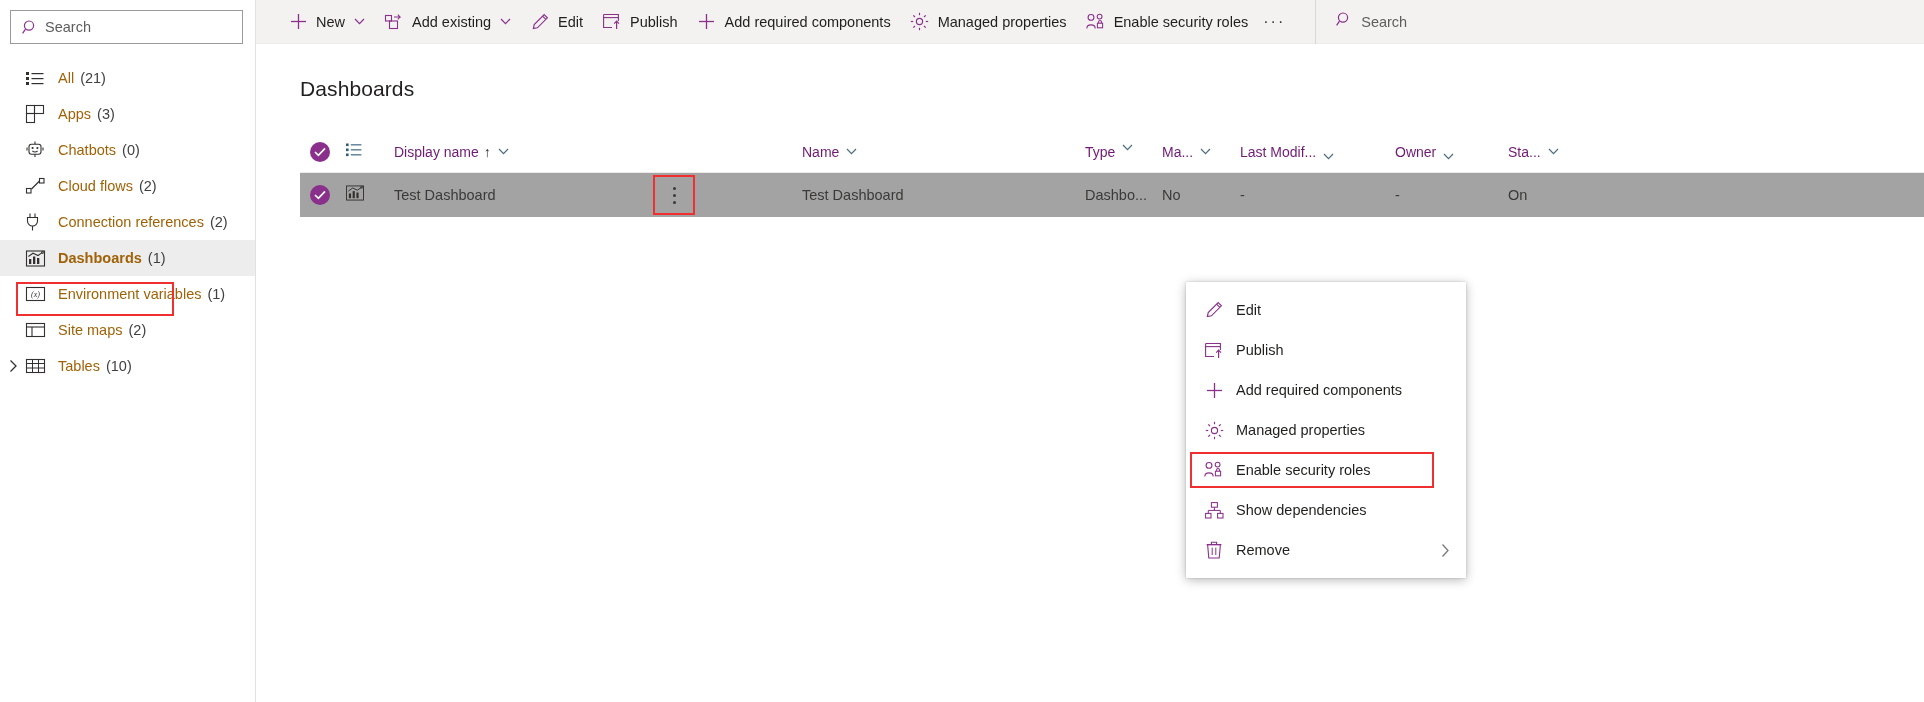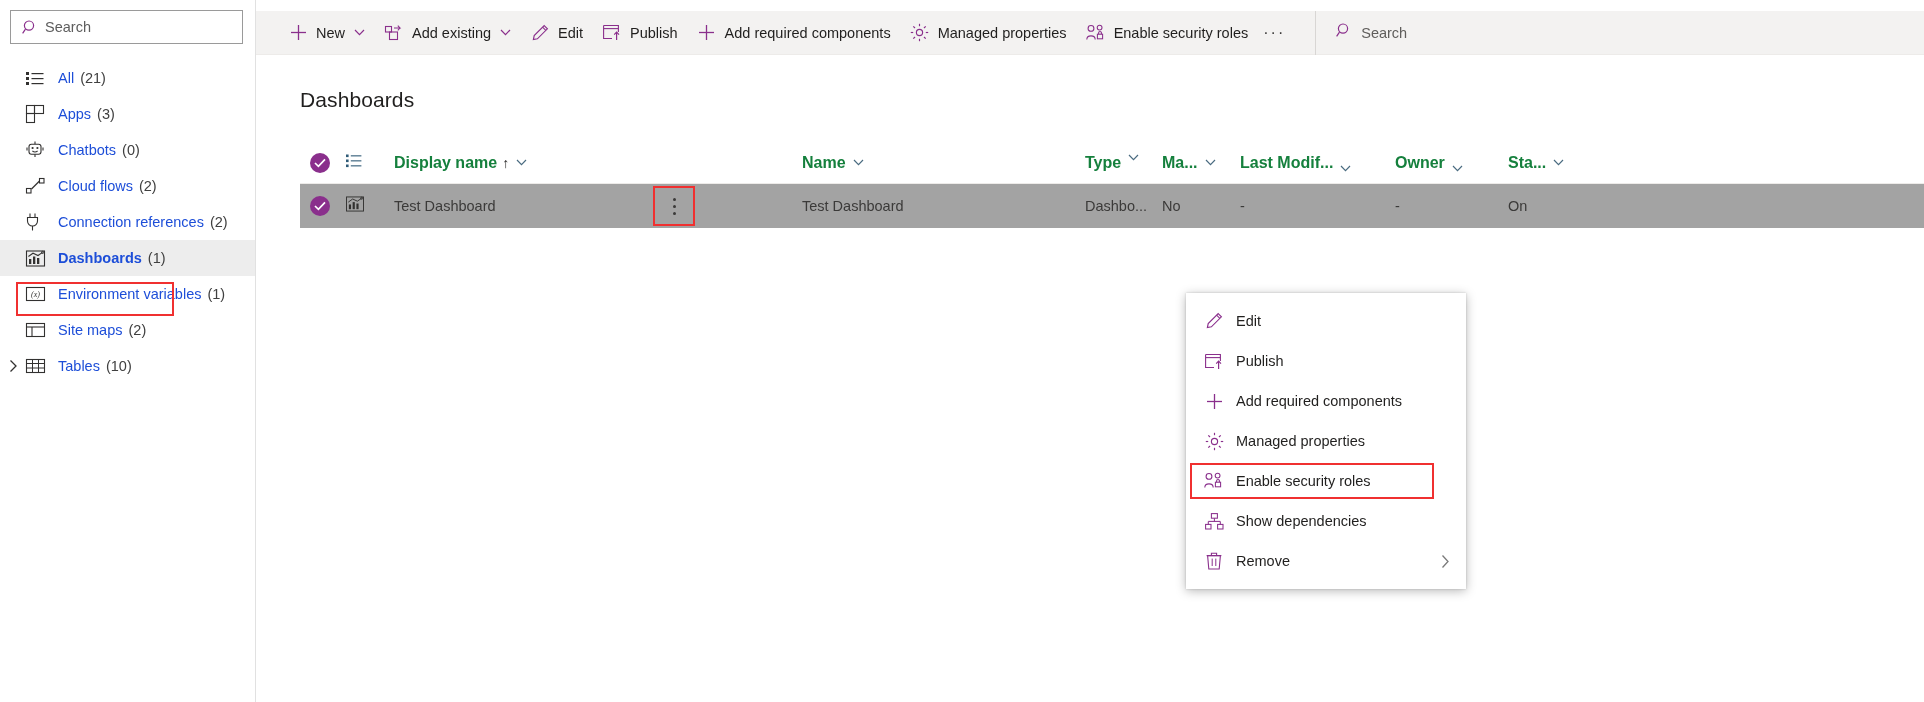--- a/index.html
+++ b/index.html
@@ -41,38 +41,38 @@
     align-items: center;
     padding-left: 26px;
     position: relative;
     cursor: pointer;
   }
   .nav-item .ico {
     width: 26px; height: 22px; flex: 0 0 26px;
     display: flex; align-items: center; justify-content: flex-start;
   }
   .nav-item .lbl {
-    font-size: 14.5px; color: #1d4ed8; white-space: nowrap;
+    font-size: 14.5px; color: #a16207; white-space: nowrap;
     padding-left: 6px;
   }
   .nav-item .cnt { font-size: 14.5px; color: #404040; padding-left: 6px; }
   .nav-item.selected { background: #ededed; }
   .nav-item.selected .lbl { font-weight: bold; }
   .nav-item .chev-left {
     position: absolute; left: 4px; top: 0; height: 36px;
     display: flex; align-items: center; width: 18px; justify-content: center;
   }
   .redbox {
     position: absolute;
     border: 2.5px solid #f03030;
     pointer-events: none;
   }
 
   
-  .main { flex: 1 1 auto; position: relative; height: 530px; background: #fff; margin-top: 11px; }
+  .main { flex: 1 1 auto; position: relative; height: 530px; background: #fff; }
 
   .toolbar {
     height: 44px;
     background: #f3f2f1;
     display: flex;
     align-items: center;
     padding-left: 22px;
     border-bottom: 1px solid #edebe9;
     position: relative;
   }
@@ -113,21 +113,21 @@
   .c-check { flex: 0 0 46px; display:flex; align-items:center; justify-content:flex-start; padding-left:10px;}
   .c-icon  { flex: 0 0 48px; display:flex; align-items:center; justify-content:flex-start;}
   .c-disp  { flex: 0 0 408px; display:flex; align-items:center; }
   .c-name  { flex: 0 0 283px; display:flex; align-items:center; }
   .c-type  { flex: 0 0 77px; display:flex; align-items:flex-start; }
   .c-man   { flex: 0 0 78px; display:flex; align-items:center; }
   .c-mod   { flex: 0 0 155px; display:flex; align-items:flex-end; }
   .c-own   { flex: 0 0 113px; display:flex; align-items:flex-end; }
   .c-sta   { flex: 0 0 90px; display:flex; align-items:center; }
 
-  .th-txt { font-size: 16px; color: #15803d; font-weight: bold; white-space: nowrap; }
+  .th-txt { font-size: 14px; color: #701a75; font-weight: normal; white-space: nowrap; }
   .th-sortarrow { font-size: 14px; color: #201f1e; padding-left: 5px; }
   .th-caret { padding-left: 7px; display: flex; align-items: center; }
   .td-txt { font-size: 14.5px; color: #3b3a39; white-space: nowrap; }
 
   .sel-circle {
     width: 20px; height: 20px; border-radius: 50%;
     background: #8a2f8c; display:flex; align-items:center; justify-content:center;
   }
   .sel-circle svg { display:block; }
 

